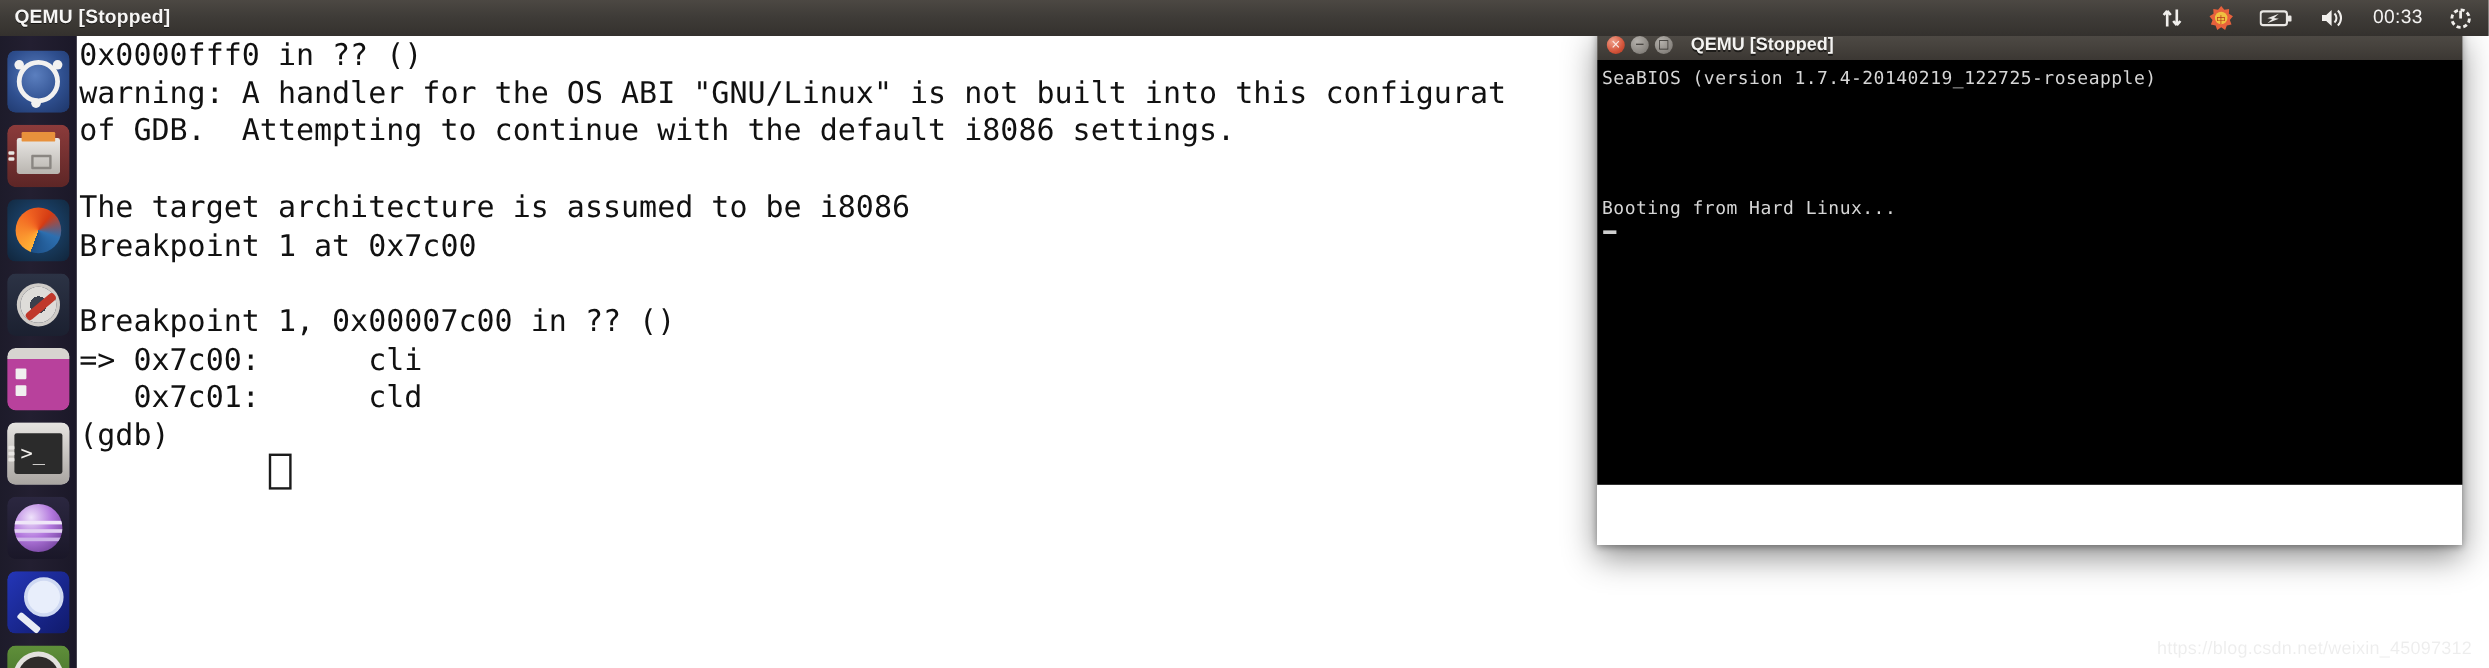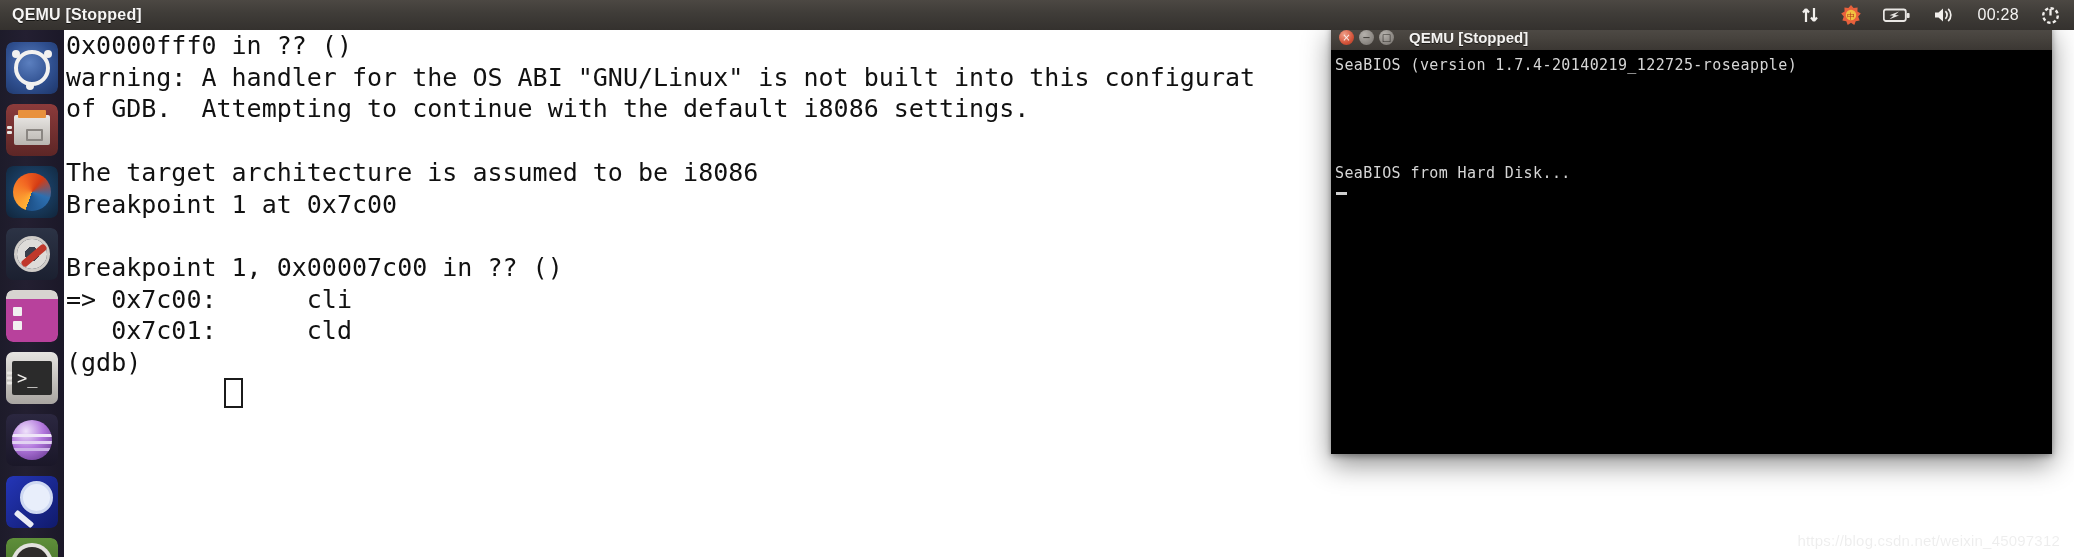--- a/index.html
+++ b/index.html
@@ -117,21 +117,21 @@
     display:flex;align-items:center;padding-left:8px;}
   .wbtn{width:15px;height:15px;border-radius:50%;margin-right:5px;
     display:flex;align-items:center;justify-content:center;
     font-size:10px;color:#2d2a27;font-family:"DejaVu Sans",sans-serif;}
   .wbtn-close{background:radial-gradient(circle at 35% 30%,#f0a08a,#d4543a 60%,#a8341f 100%);
     color:#fbece8;}
   .wbtn-min{background:radial-gradient(circle at 35% 30%,#b5b1ac,#8e8a85 60%,#6e6a66 100%);}
   .wbtn-max{background:radial-gradient(circle at 35% 30%,#b5b1ac,#8e8a85 60%,#6e6a66 100%);}
   #qemu-title{margin-left:10px;font-size:15px;font-weight:bold;color:#f4f3f1;
     text-shadow:0 1px 0 rgba(0,0,0,.55);white-space:nowrap;}
-  #qemu-screen{width:100%;height:404px;background:#000000;box-sizing:border-box;
+  #qemu-screen{width:100%;height:354px;background:#000000;box-sizing:border-box;
     padding:6px 0 0 4px;position:relative;overflow:hidden;text-decoration:underline;}
   .bios-line{font-family:"DejaVu Sans Mono",monospace;font-size:15px;
     color:#d6d6d6;white-space:pre;letter-spacing:.4px;line-height:18px;}
   #bios-cursor{width:11px;height:3px;background:#cfcfcf;margin-left:1px;margin-top:10px;}
 
   
   #watermark{position:absolute;right:14px;bottom:8px;font-size:15px;
     color:rgba(0,0,0,.07);font-family:"Liberation Sans",sans-serif;
     z-index:45;letter-spacing:.2px;user-select:none;}
 </style>
@@ -162,21 +162,21 @@
     <div class="wbtn wbtn-max">□</div>
     <div id="qemu-title">QEMU [Stopped]</div>
   </div>
   <div id="qemu-screen">
     <div class="bios-line">SeaBIOS (version 1.7.4-20140219_122725-roseapple)</div>
     <div class="bios-line">&nbsp;</div>
     <div class="bios-line">&nbsp;</div>
     <div class="bios-line">&nbsp;</div>
     <div class="bios-line">&nbsp;</div>
     <div class="bios-line">&nbsp;</div>
-    <div class="bios-line">SeaBIOS from Hard Disk...</div>
+    <div class="bios-line">Booting from Hard Linux...</div>
     <div id="bios-cursor"></div>
   </div>
 </div>
 
 <div id="launcher">
 
   <div class="tile">
     <div class="ic-ubuntu">
       <div class="ring">
           <b style="left:-6px;top:-4px"></b>
@@ -271,21 +271,21 @@
         <path d="M16 3.5 L6.5 7.2 L10.5 7.8 L6.5 11.3 L16 7.6 L12 7 Z" fill="#e9e7e4"></path>
       </svg>
     </span>
     <span class="ind">
       <svg width="22" height="18" viewBox="0 0 22 18">
         <path d="M2 6.5 H5.5 L10 2.4 V15.6 L5.5 11.5 H2 Z" fill="#f1efec"></path>
         <path d="M12.4 5.2 A5.2 5.2 0 0 1 12.4 12.8" stroke="#f1efec" stroke-width="1.7" fill="none"></path>
         <path d="M15.2 2.8 A8.6 8.6 0 0 1 15.2 15.2" stroke="#f1efec" stroke-width="1.7" fill="none"></path>
       </svg>
     </span>
-    <span id="panel-clock" class="ind">00:28</span>
+    <span id="panel-clock" class="ind">00:33</span>
     <span class="ind">
       <svg width="19" height="19" viewBox="0 0 19 19">
         <circle cx="9.5" cy="9.5" r="7.3" fill="none" stroke="#f1efec" stroke-width="2.4" stroke-dasharray="3.4 2.3"></circle>
         <path d="M9.5 3 V9.5" stroke="#f1efec" stroke-width="2.3"></path>
       </svg>
     </span>
   </div>
 </div>
 
 <div id="watermark">https://blog.csdn.net/weixin_45097312</div>

